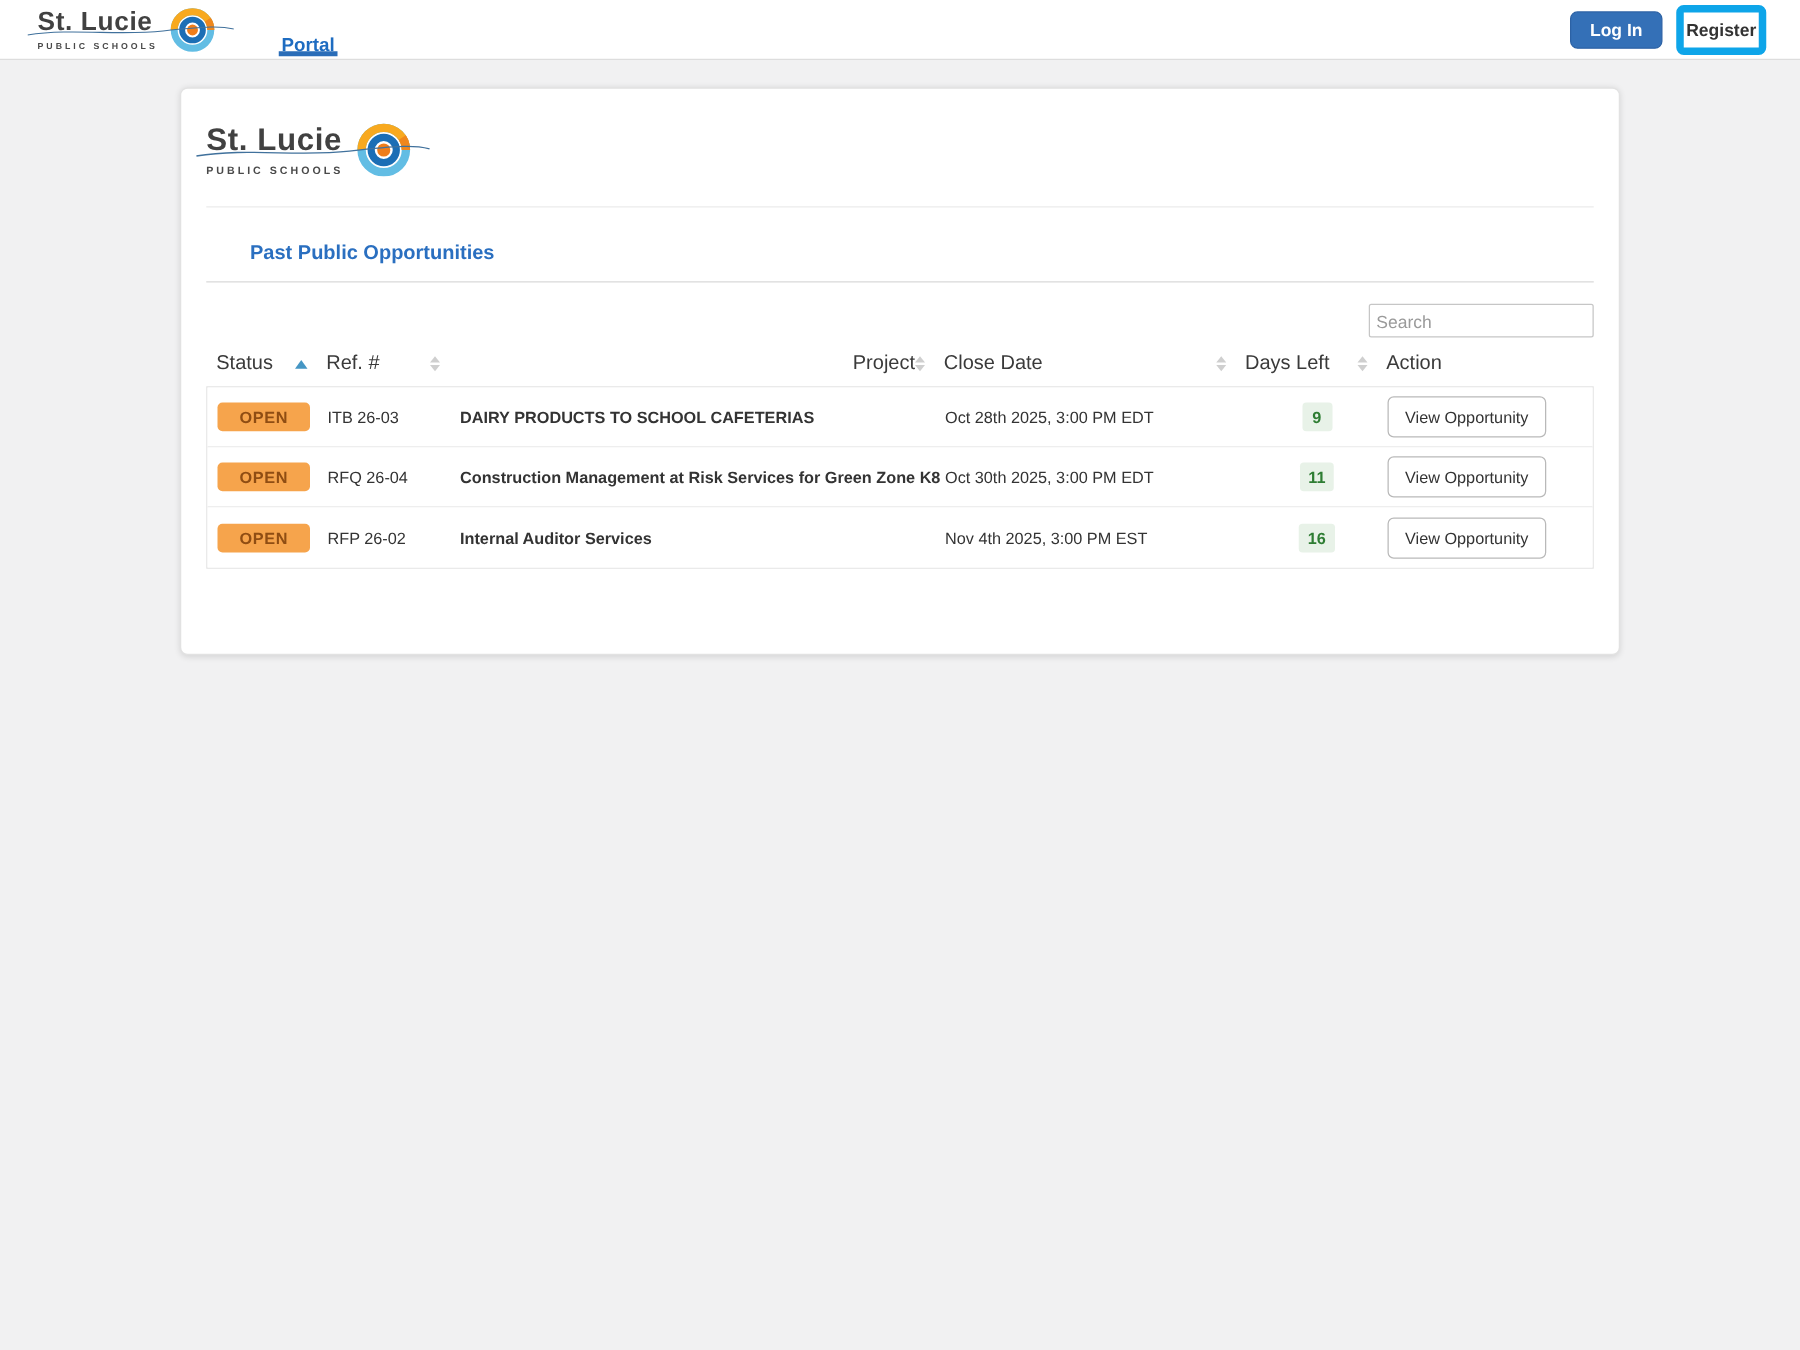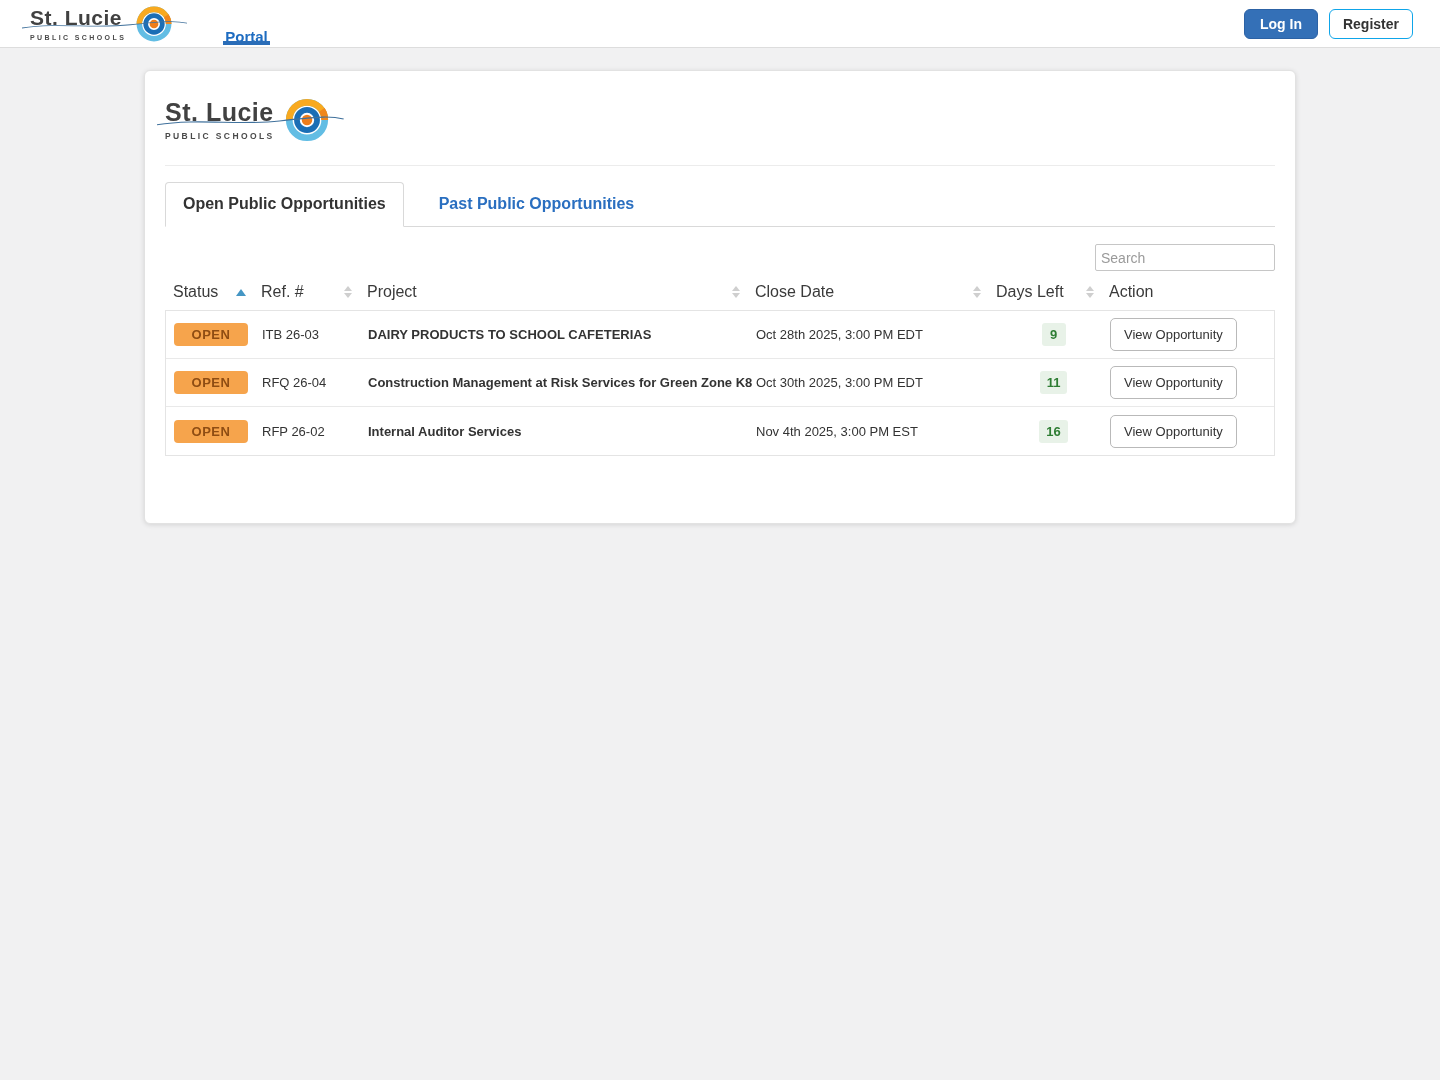--- a/index.html
+++ b/index.html
@@ -88,25 +88,25 @@
     color: #fff;
     font-weight: bold;
     font-size: 14px;
     padding: 6px 15px;
     border-radius: 6px;
     cursor: pointer;
     font-family: inherit;
   }
   .btn-register {
     background: #fff;
-    border: 1px solid #0ea5e9;
+    border: 6px solid #0ea5e9;
     color: #333;
     font-weight: bold;
     font-size: 14px;
-    padding: 6px 13px;
+    padding: 6px 2px;
     border-radius: 6px;
     cursor: pointer;
     font-family: inherit;
   }
 
   
   .card {
     width: 1152px;
     margin: 22px auto 0;
     background: #fff;
@@ -200,21 +200,21 @@
     border-left: 5px solid transparent;
     border-right: 5px solid transparent;
     border-bottom: 7px solid #4596c4;
   }
   .tri-up, .tri-down { width: 0; height: 0; border-left: 4px solid transparent; border-right: 4px solid transparent; }
   .tri-up { border-bottom: 5px solid #cfcfcf; }
   .tri-down { border-top: 5px solid #cfcfcf; }
 
   .col-status { width: 96px; padding-left: 8px; }
   .col-ref    { width: 106px; }
-  .col-project{ width: 388px; }
+  .col-project{ width: 388px; justify-content: flex-end; }
   .col-close  { width: 241px; }
   .col-days   { width: 113px; }
   .col-action { flex: 1; }
 
   .tbody { border: 1px solid #e4e4e4; }
   .trow {
     display: flex;
     align-items: center;
     height: 48px;
     border-bottom: 1px solid #e9e9e9;
@@ -316,21 +316,20 @@
       </svg>
       <svg class="logo-wave" viewBox="0 0 160 48" preserveAspectRatio="none">
         <path d="M0 29 C 35 22, 70 30, 105 25 S 150 20, 160 23" fill="none" stroke="#40719c" stroke-width="1.1"></path>
       </svg>
     </div>
   </div>
 
   <hr class="card-divider">
 
   <div class="tabs">
-    <div class="tab active">Open Public Opportunities</div>
     <div class="tab inactive">Past Public Opportunities</div>
   </div>
 
   <div class="search-row">
     <input class="search-input" type="text" placeholder="Search" style="">
   </div>
 
   <div class="thead">
     <div class="th col-status">
       <span>Status</span>

